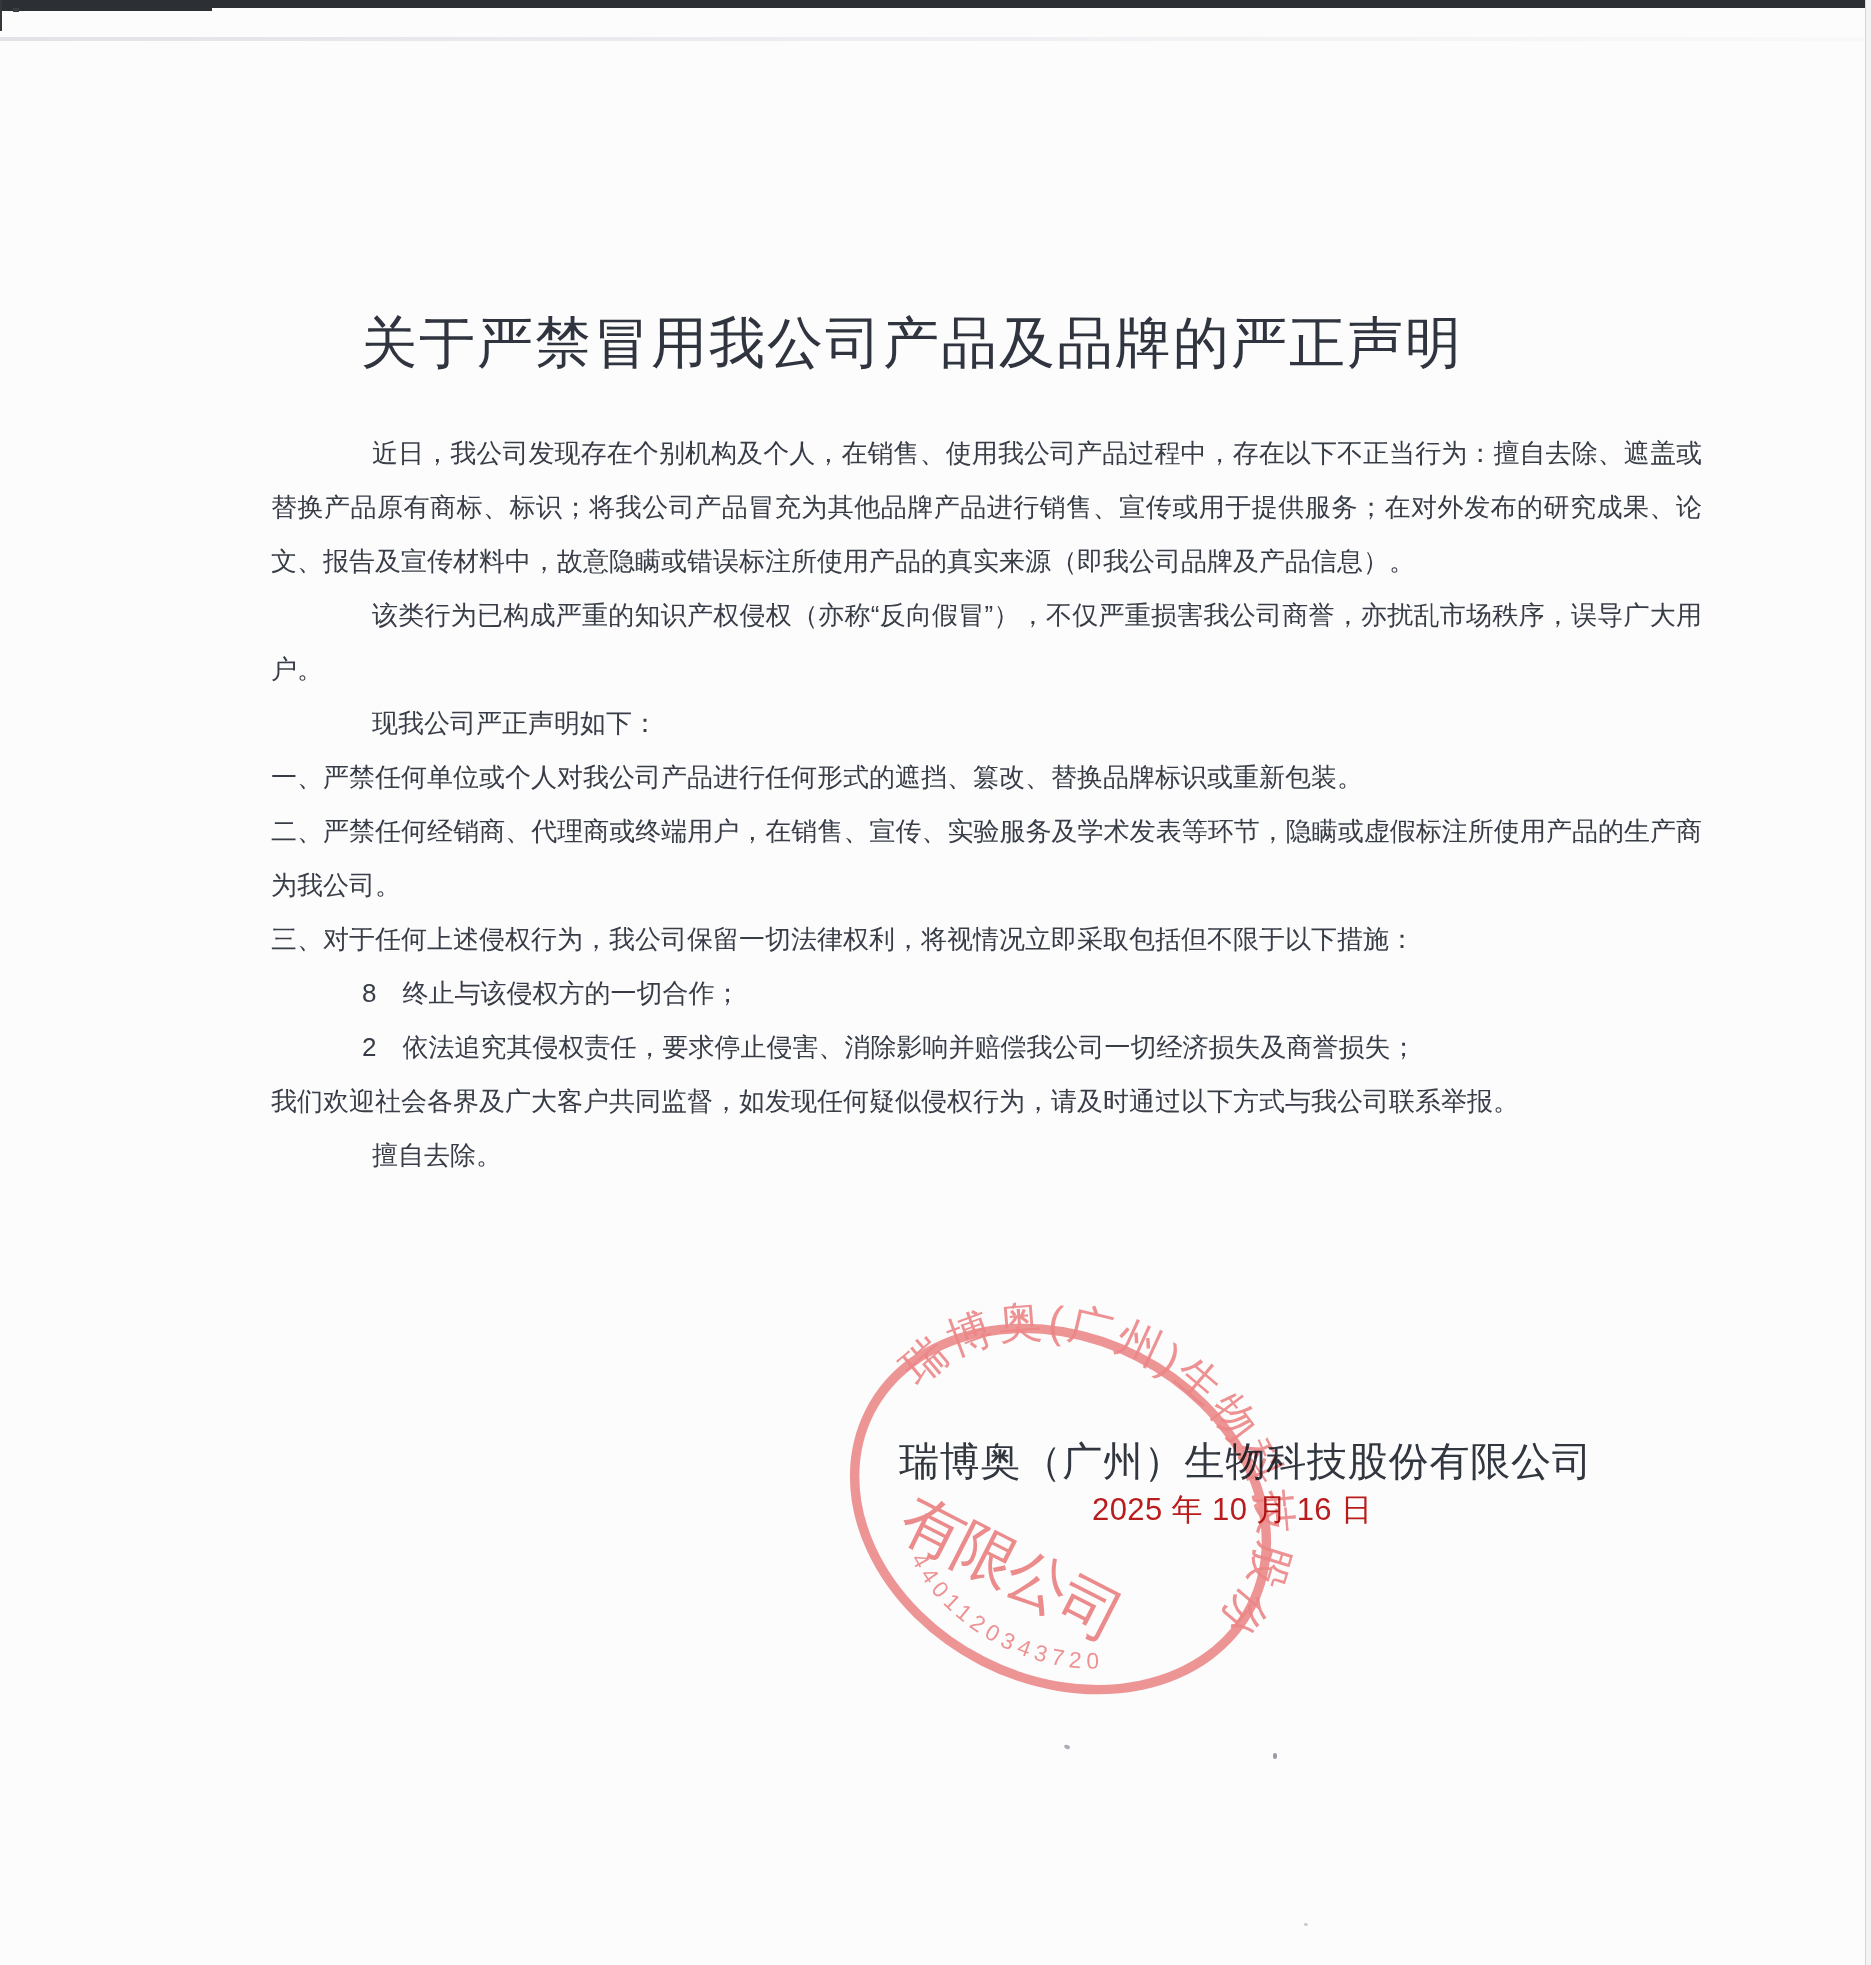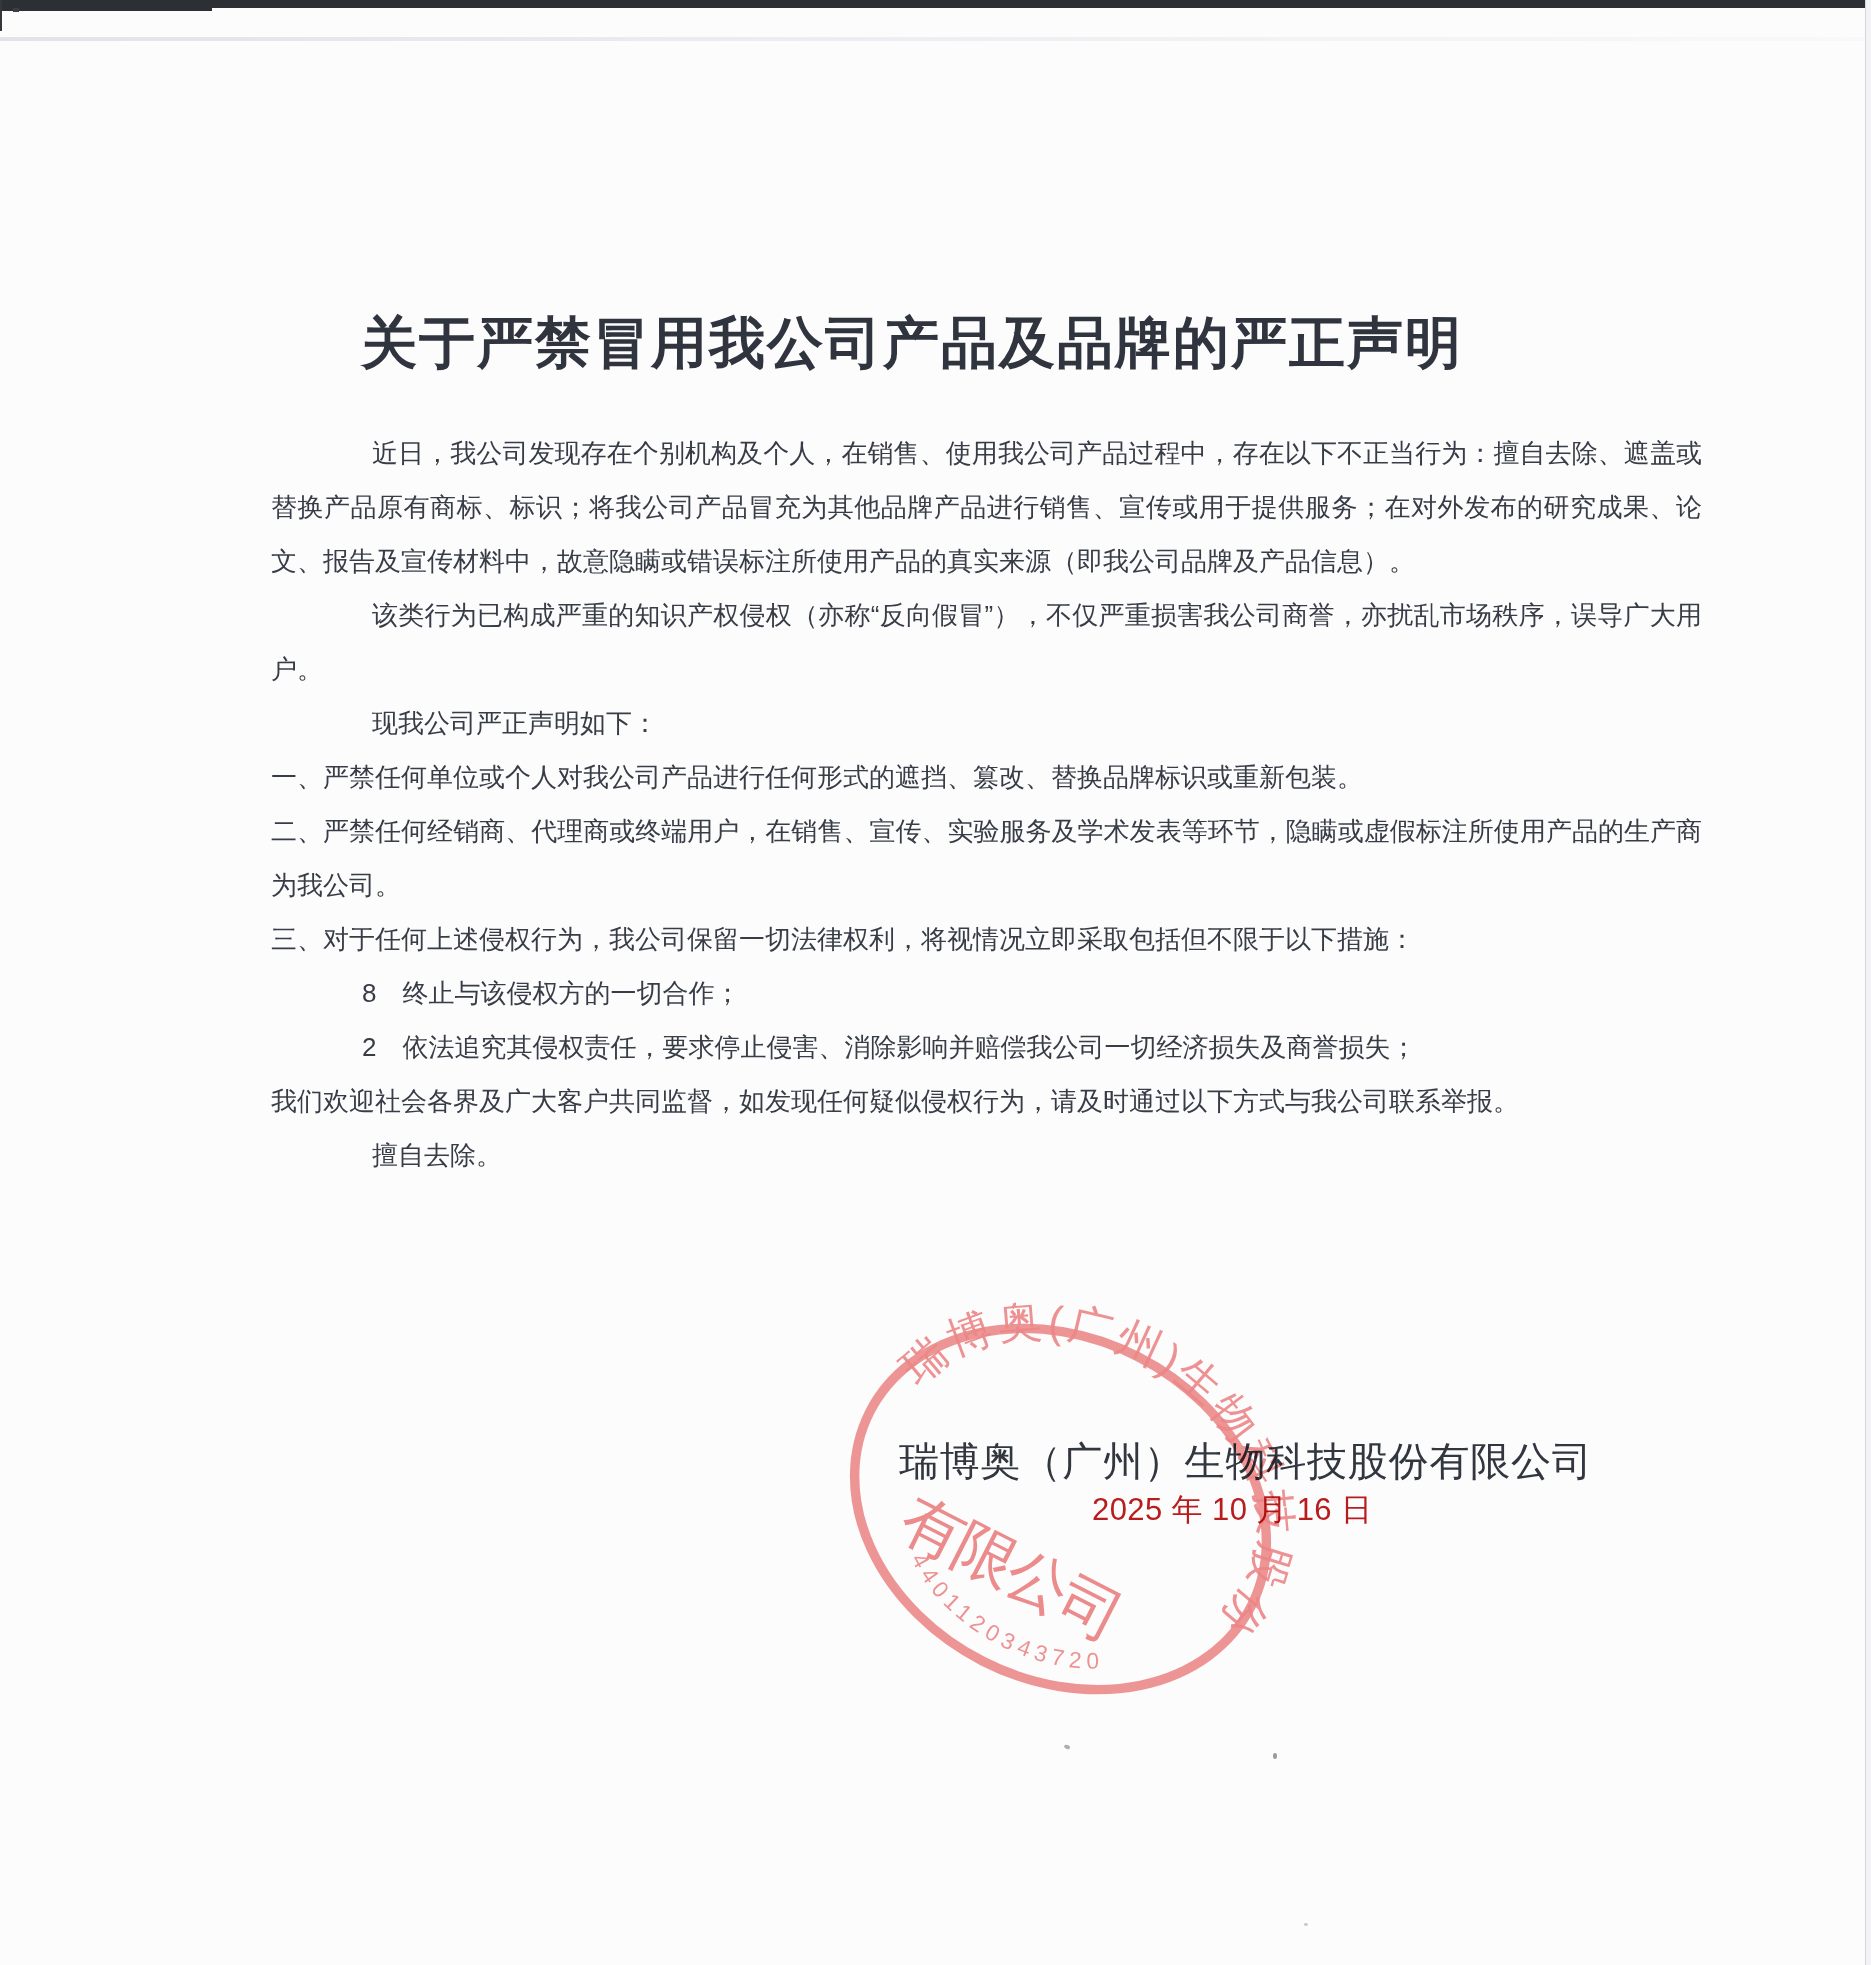--- a/index.html
+++ b/index.html
@@ -61,21 +61,21 @@
   .speck.s1 { left: 1064px; top: 1745px; width: 6.3px; height: 4.3px; background: #8f959c; opacity: .75; transform: rotate(18deg); }
   .speck.s2 { left: 1273px; top: 1753px; width: 4.3px; height: 5.5px; background: #7d838b; opacity: .8; }
   .speck.s3 { left: 1304px; top: 1923px; width: 3.5px; height: 3.1px; background: #b4b8be; opacity: .7; }
   
   .doc-title {
     position: absolute;
     left: 0; top: 306px;
     width: 1824px;
     text-align: center;
     font-size: 56px;
-    font-weight: 700;
+    font-weight: 400;
     letter-spacing: 2px;
     color: #2f343e;
   }
   .body-text {
     position: absolute;
     left: 271px; top: 426px;
     width: 1431px;
     font-size: 26px;
     line-height: 54px;
     text-align: justify;

